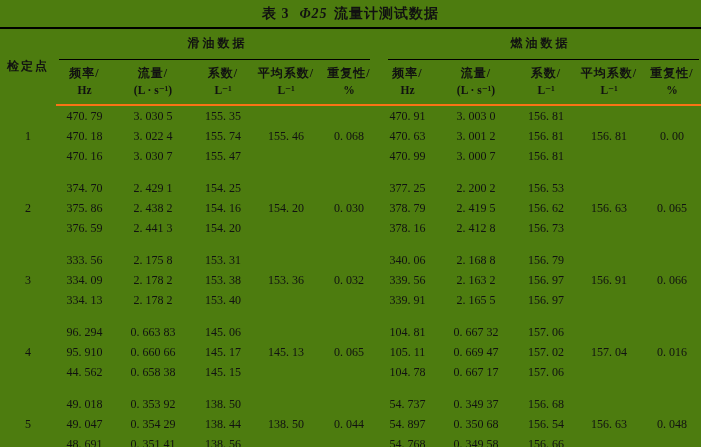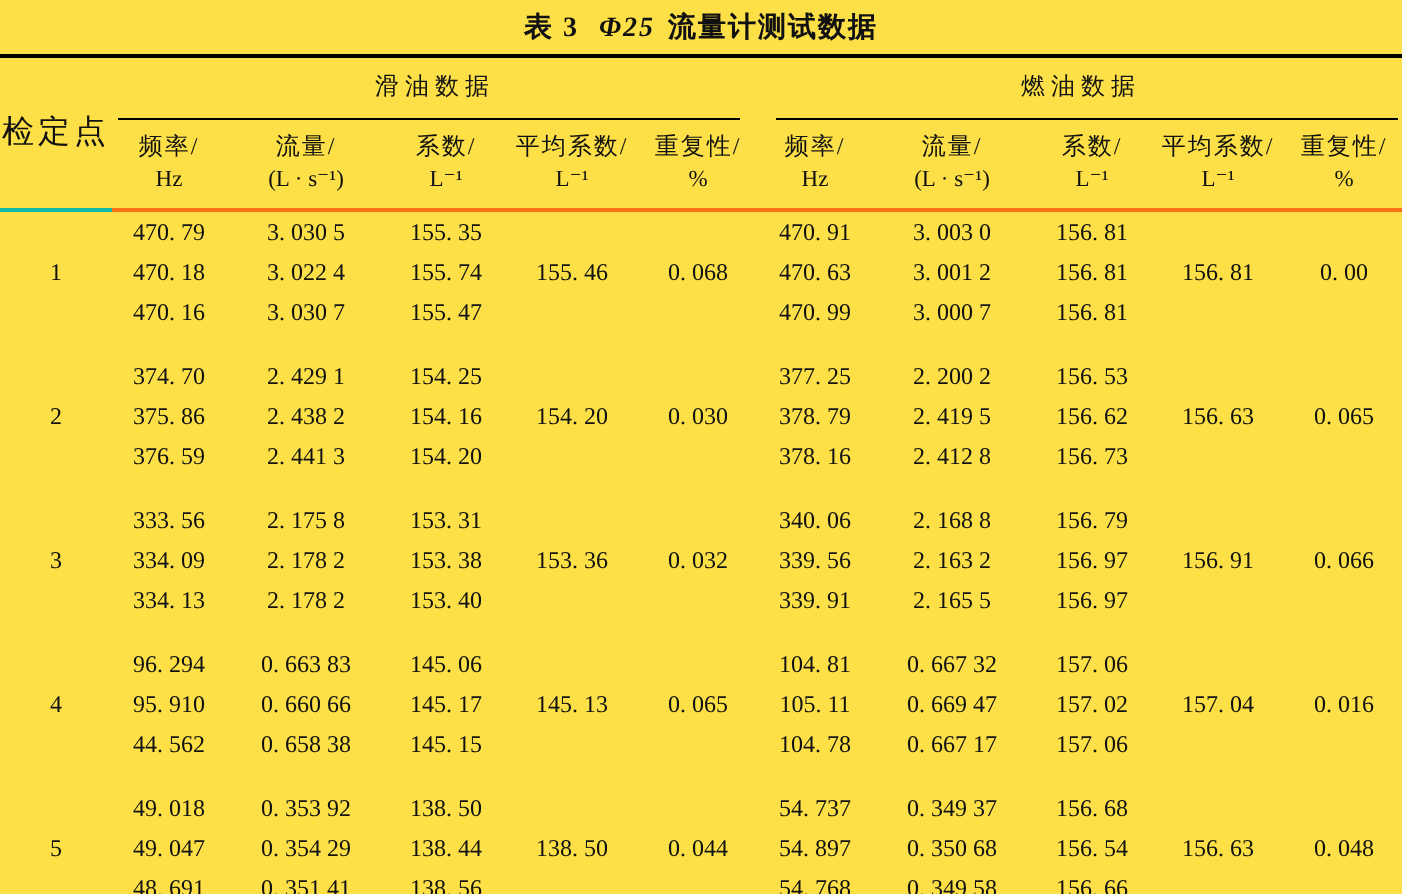--- a/index.html
+++ b/index.html
@@ -3,21 +3,21 @@
 <meta charset="utf-8">
 <style>
   html, body {
     margin: 0;
     padding: 0;
     background: #ffffff;
   }
   .page {
     width: 701px;
     height: 447px;
-    background: #fde047;
+    background: #4d7c0f;
     color: #111111;
     font-family: "Liberation Serif", "DejaVu Serif", serif;
     overflow: hidden;
     box-sizing: border-box;
   }
   .title {
     text-align: center;
     font-weight: bold;
     font-size: 14px;
     padding: 5px 0 4px 0;
@@ -36,28 +36,28 @@
   }
   
   col.c-point { width: 56px; }
   col.c-freq  { width: 57px; }
   col.c-flow  { width: 80px; }
   col.c-coef  { width: 60px; }
   col.c-avg   { width: 66px; }
   col.c-rep   { width: 60px; }
 
   thead th {
-    font-weight: normal;
+    font-weight: bold;
     font-size: 12px;
     padding: 0;
     vertical-align: middle;
   }
   th.corner {
-    border-bottom: 2px solid #14b8a6;
-    font-size: 16px;
+    border-bottom: 2px solid #4d7c0f;
+    font-size: 12px;
     letter-spacing: 2px;
   }
   th.group {
     position: relative;
     padding: 6px 0 8px 0;
     letter-spacing: 3px;
   }
   th.group::after {
     content: "";
     position: absolute;

